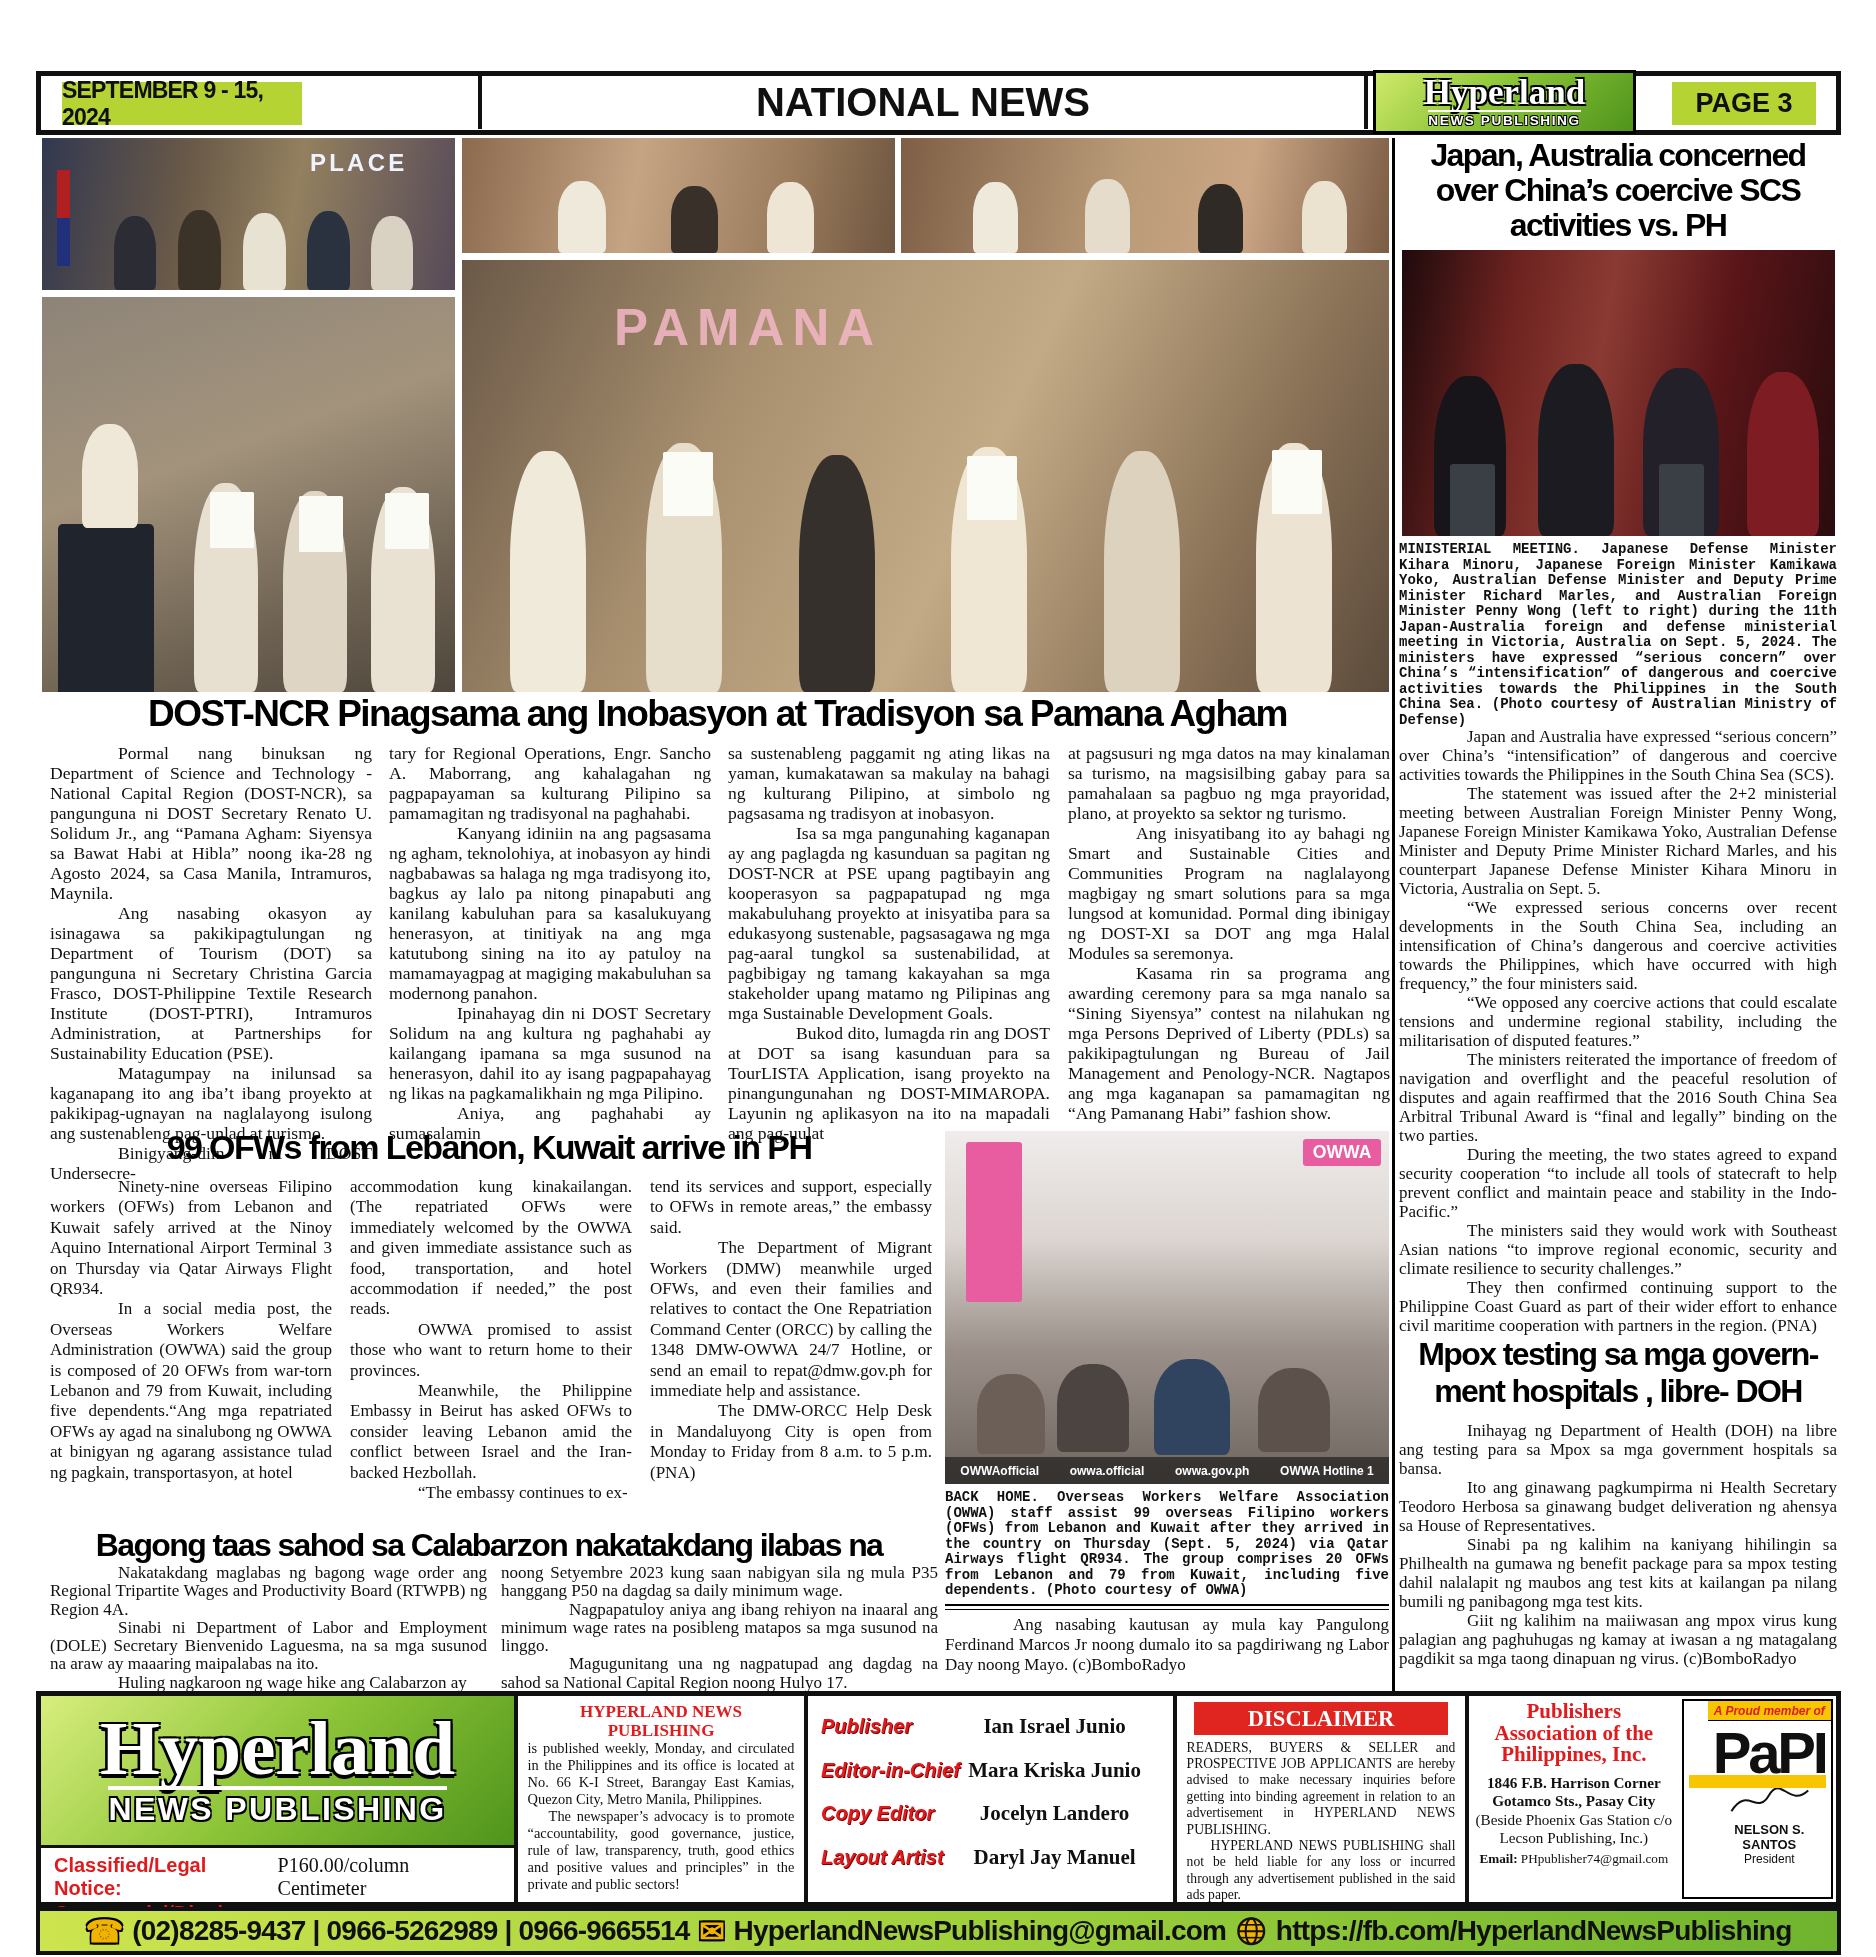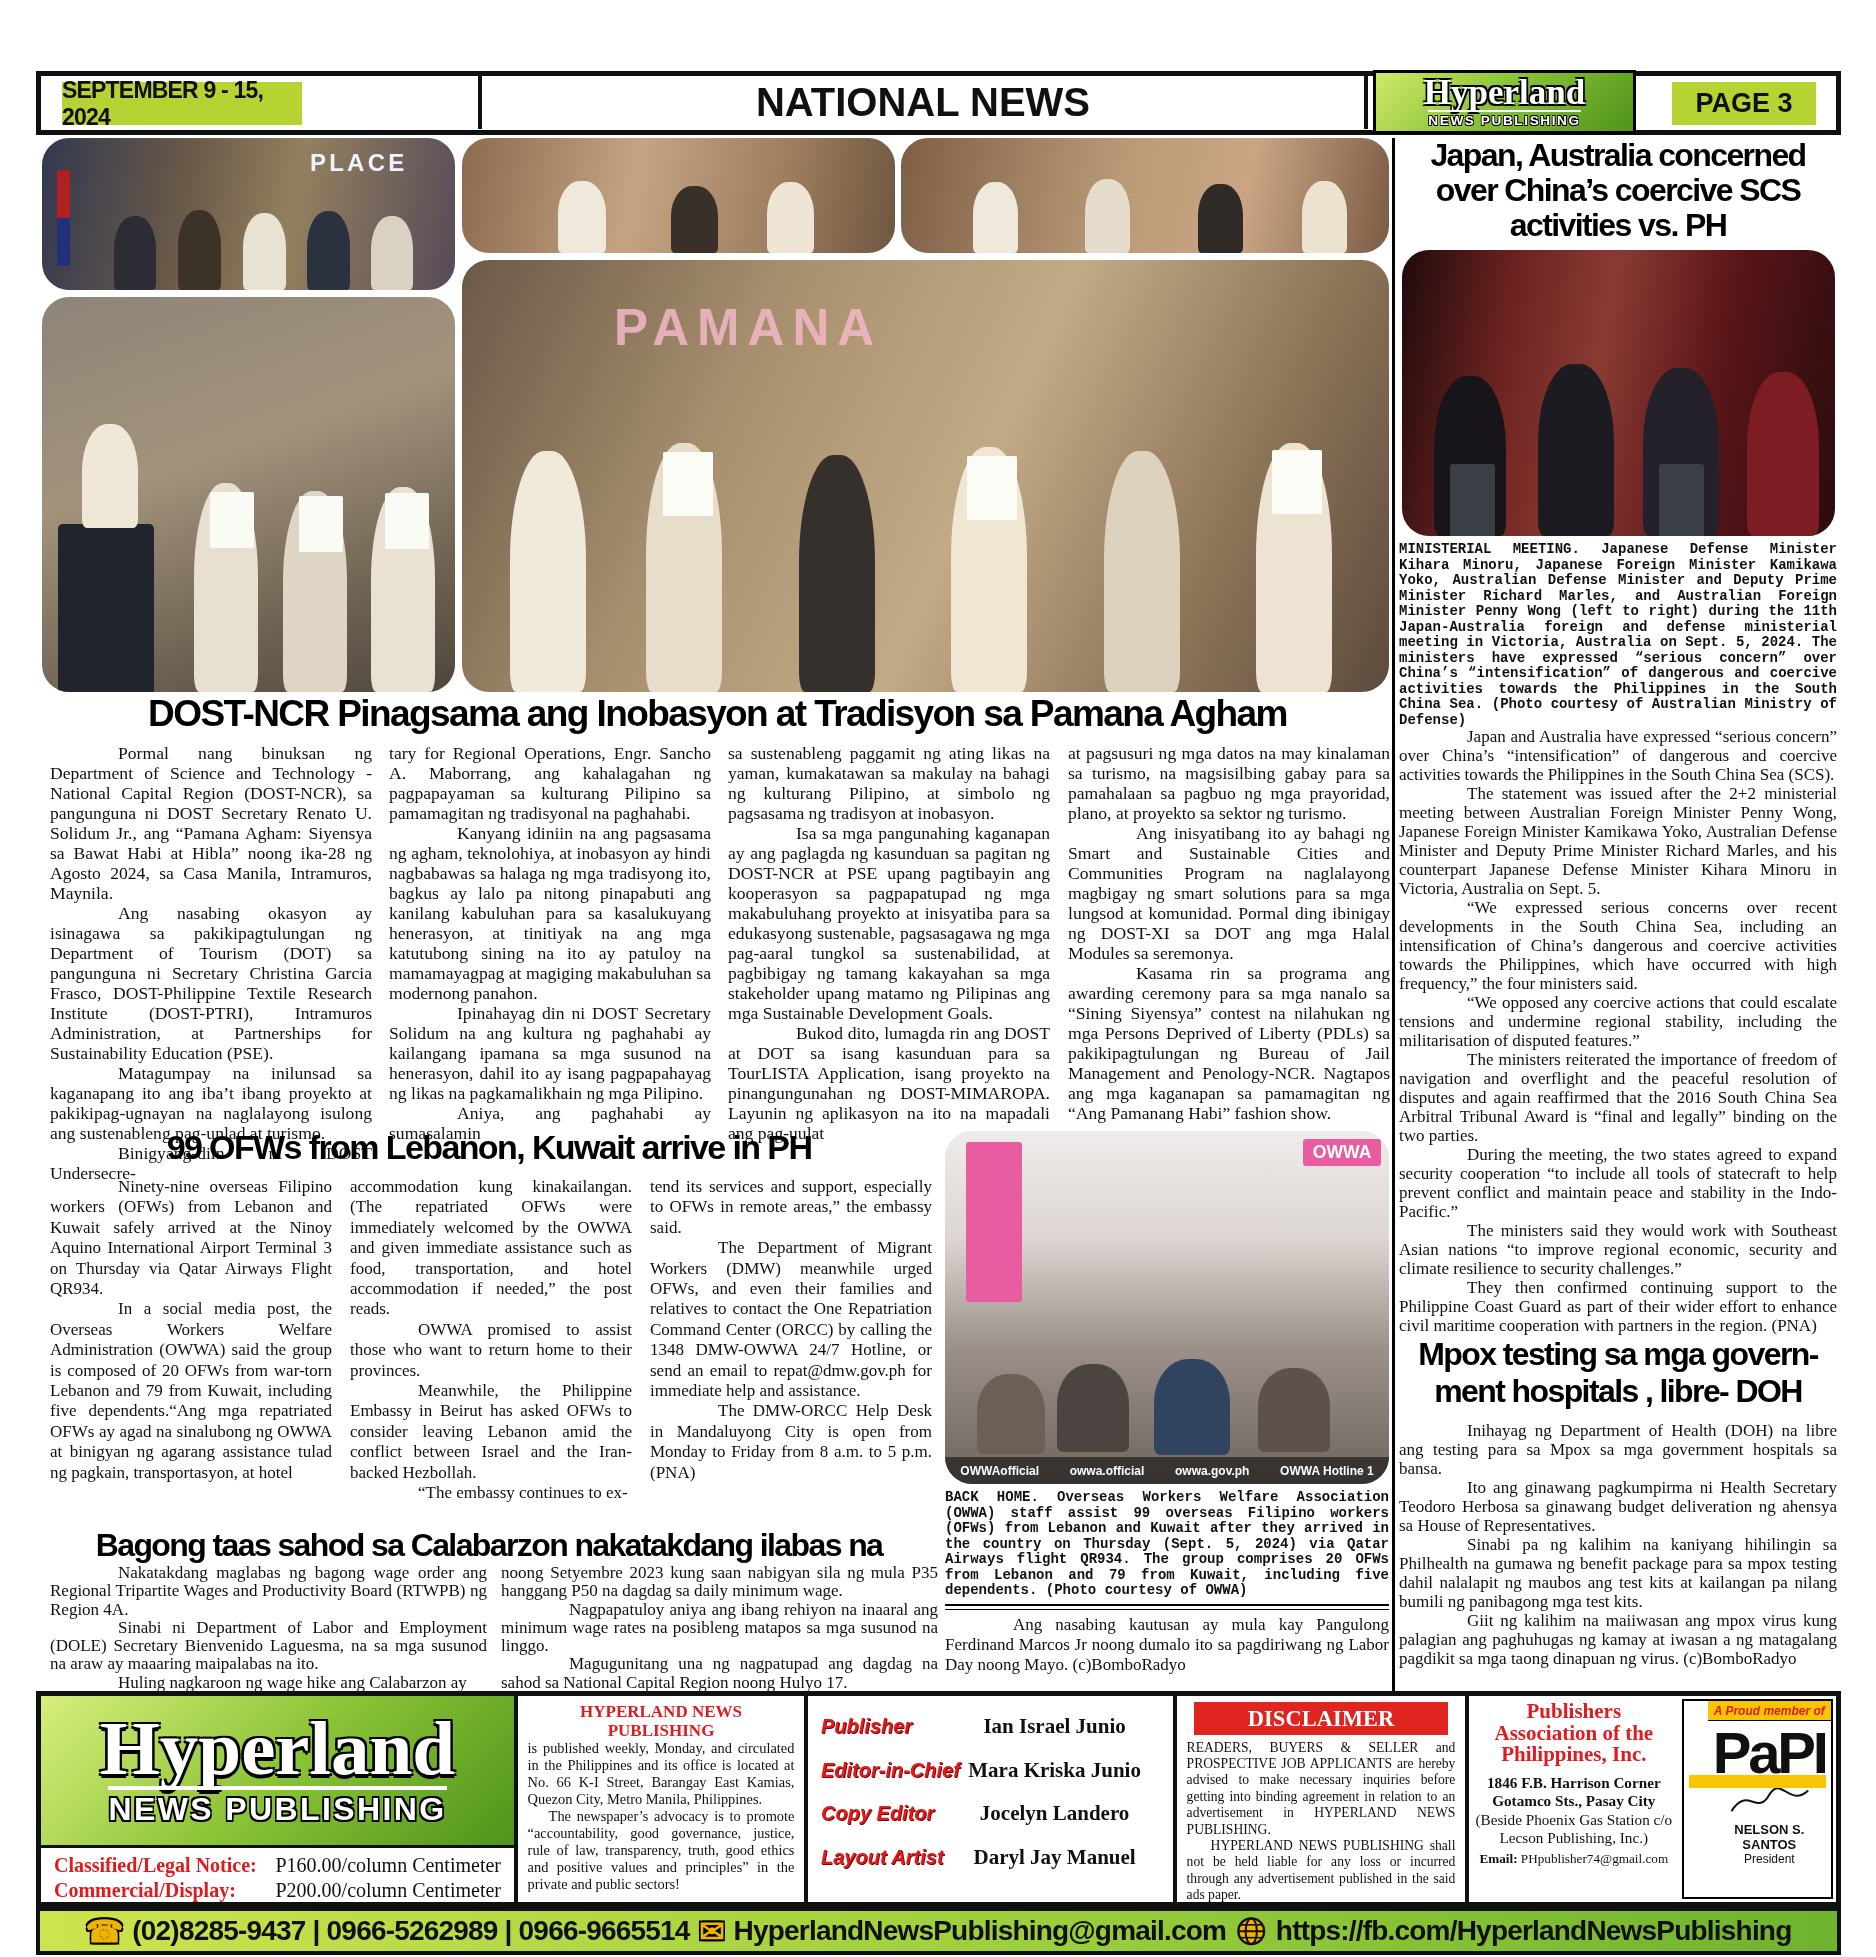--- a/index.html
+++ b/index.html
@@ -17,21 +17,21 @@
             background:linear-gradient(135deg,#cfe96a 0%,#8cc437 45%,#4f941c 100%);
             display:flex;flex-direction:column;align-items:center;justify-content:center;}
   .logo-title{font-family:"Liberation Serif",serif;font-weight:bold;font-size:35px;line-height:32px;color:#fff;
             text-shadow:-1.6px -1.6px 0 #000,1.6px -1.6px 0 #000,-1.6px 1.6px 0 #000,1.6px 1.6px 0 #000,0 2.4px 0 #000;}
   .logo-sub{font-family:"Liberation Sans",sans-serif;font-weight:bold;font-size:13.6px;letter-spacing:1.6px;color:#fff;
             border-top:2.4px solid #fff;padding-top:0.8px;margin-top:0.8px;
             text-shadow:-0.8px -0.8px 0 #000,0.8px -0.8px 0 #000,-0.8px 0.8px 0 #000,0.8px 0.8px 0 #000;}
   .page-box{left:1631px;top:6.4px;width:144px;height:43px;background:#b5d333;display:flex;align-items:center;justify-content:center;
             font-family:"Liberation Sans",sans-serif;font-weight:bold;font-size:27px;}
   
-  .photo{position:absolute;overflow:hidden;border-radius:27px;}
+  .photo{position:absolute;overflow:hidden;}
   .ph-overlay{position:absolute;font-family:"Liberation Sans",sans-serif;font-weight:bold;color:#fefefe;}
   .fig{position:absolute;border-radius:45% 45% 8% 8%;}
   .v-rule{left:1392px;top:138px;width:3.2px;height:1553px;background:#000;}
   
   .headline{position:absolute;font-family:"Liberation Sans",sans-serif;font-weight:bold;color:#000;
             text-align:center;letter-spacing:-1.6px;}
   .serif-col{position:absolute;text-align:justify;}
   .serif-col p{margin:0;text-indent:68px;}
   .serif-col p.cont{text-indent:0;}
   .dost-col{top:743px;width:322px;height:388px;font-size:17.6px;line-height:20px;}
@@ -48,21 +48,21 @@
   .fbox{height:100%;box-sizing:border-box;}
   .fbox + .fbox{border-left:4.8px solid #101010;}
   .f-logo{height:149px;background:linear-gradient(135deg,#d8ee7d 0%,#8cc437 50%,#4f941c 100%);
           display:flex;flex-direction:column;align-items:center;justify-content:center;border-bottom:3.2px solid #101010;}
   .f-logo .t1{font-family:"Liberation Serif",serif;font-weight:bold;font-size:77px;line-height:71px;color:#fff;
           text-shadow:-2.4px -2.4px 0 #000,2.4px -2.4px 0 #000,-2.4px 2.4px 0 #000,2.4px 2.4px 0 #000,0 4px 0 #000;}
   .f-logo .t2{font-family:"Liberation Sans",sans-serif;font-weight:bold;font-size:32px;letter-spacing:2.4px;color:#fff;
           border-top:4px solid #fff;padding-top:1.6px;margin-top:1.6px;
           text-shadow:-1.6px -1.6px 0 #000,1.6px -1.6px 0 #000,-1.6px 1.6px 0 #000,1.6px 1.6px 0 #000;}
   .rate-row{display:flex;justify-content:space-between;padding:2.4px 13px 0 13px;font-size:20px;}
-  .rate-label{color:#e01a1d;font-weight:bold;font-family:Liberation Serif, serif;}
+  .rate-label{color:#e01a1d;font-weight:bold;font-family:Liberation Sans, sans-serif;}
   .about{padding:6.4px 9.6px;font-size:14.4px;line-height:17px;text-align:justify;}
   .about-head{color:#e01a1d;font-weight:bold;text-align:center;font-size:17px;line-height:19px;text-indent:0 !important;}
   .about p{margin:0;}
   .staff-row{display:flex;align-items:center;padding:0 13px;margin-top:18.4px;}
   .staff-role{width:46%;color:#e01a1d;font-family:"Liberation Sans",sans-serif;font-weight:bold;font-style:italic;font-size:20px;
               text-shadow:0.8px 0.8px 0 #7a0000;}
   .staff-name{width:54%;text-align:center;font-weight:bold;font-size:21px;}
   .disc-banner{margin:6.4px auto 4.8px auto;width:88%;background:#e0241f;color:#fff;text-align:center;
                font-weight:bold;font-size:22.5px;padding:3.2px 0;font-family:"Liberation Serif",serif;}
   .disc-body{padding:0 9.6px;font-size:13.6px;line-height:16.4px;text-align:justify;}

